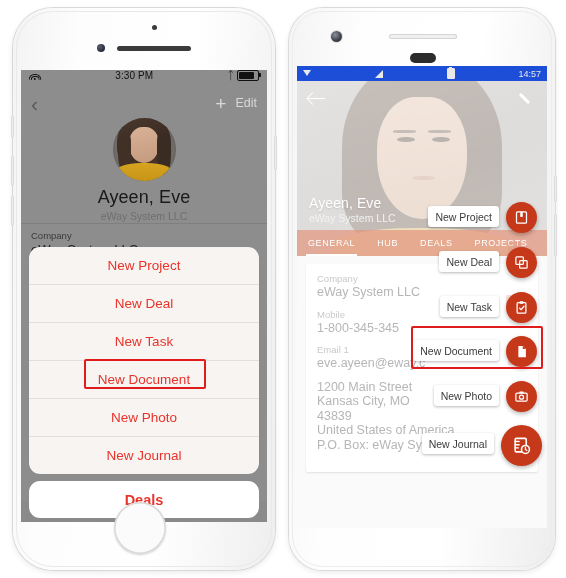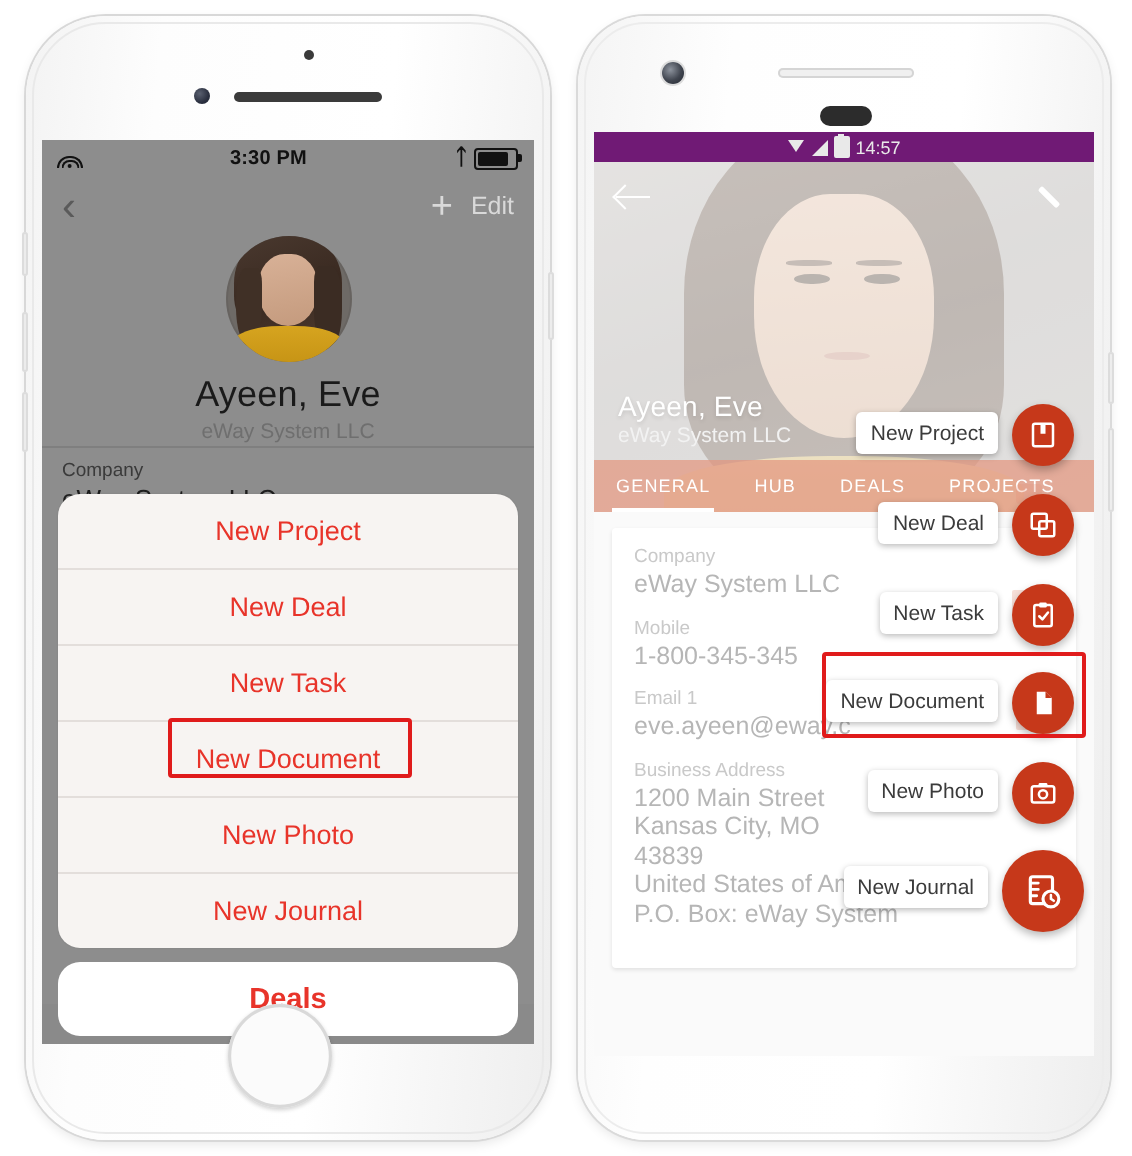--- a/index.html
+++ b/index.html
@@ -13,21 +13,21 @@
   .iphone:before{content:"";position:absolute;inset:3px;border-radius:37px;border:1px solid #e9e9e9;pointer-events:none;}
   .ip-cam{position:absolute;left:84px;top:36px;width:8px;height:8px;border-radius:50%;
     background:radial-gradient(circle at 35% 35%,#5a6070,#2b3040 60%,#1d2230);}
   .ip-dot{position:absolute;left:139px;top:17px;width:5px;height:5px;border-radius:50%;background:#3a3a3a;}
   .ip-speaker{position:absolute;left:104px;top:38px;width:74px;height:5px;border-radius:3px;background:#3b3b3b;}
   .ip-home{position:absolute;left:101px;bottom:16px;width:52px;height:52px;border-radius:50%;
     background:#fbfbfb;box-shadow:inset 0 0 0 1.6px #d9d9d9, 0 1px 2px rgba(0,0,0,.18);}
   .ip-btn{position:absolute;background:#ececec;box-shadow:inset 0 0 0 1px #dcdcdc;border-radius:2px;}
   .ip-screen{position:absolute;left:8px;top:62px;width:246px;height:452px;background:#8d8d8d;overflow:hidden;}
 
-  .ios-status{height:18px;display:flex;align-items:center;padding:0 8px;color:#111;font-size:10px;font-weight:bold;}
+  .ios-status{height:18px;display:flex;padding:0 8px;color:#111;font-size:10px;font-weight:normal;}
   .ios-status .mid{flex:1;text-align:center;letter-spacing:.1px;}
   .wifi-ic{width:12px;height:10px;position:relative;}
   .wifi-ic i{position:absolute;left:50%;bottom:0;transform:translateX(-50%);border:1.4px solid #111;border-bottom:none;border-radius:50% 50% 0 0/100% 100% 0 0;}
   .wifi-ic i:nth-child(1){width:11px;height:5.5px;}
   .wifi-ic i:nth-child(2){width:6.5px;height:3.4px;}
   .wifi-ic i:nth-child(3){width:2.4px;height:2.4px;background:#111;border-radius:50%;border:none;bottom:0;}
   .bt-ic{font-size:11px;line-height:1;margin-right:3px;color:#111;}
   .batt{width:20px;height:9px;border:1.2px solid #111;border-radius:2px;position:relative;}
   .batt:after{content:"";position:absolute;right:-3px;top:2.4px;width:1.6px;height:4px;background:#111;border-radius:0 1px 1px 0;}
   .batt span{position:absolute;left:1px;top:1px;bottom:1px;width:15px;background:#111;border-radius:1px;}
@@ -76,21 +76,21 @@
     border-radius:34px;box-shadow:0 0 0 1px #dadada, 0 2px 6px rgba(0,0,0,.10);}
   .android:before{content:"";position:absolute;inset:3px;border-radius:31px;border:1px solid #ececec;pointer-events:none;}
   .an-cam{position:absolute;left:42px;top:23px;width:11px;height:11px;border-radius:50%;
     background:radial-gradient(circle at 38% 35%,#8d939d,#40454f 55%,#22262e);box-shadow:0 0 0 1px #dcdcdc;}
   .an-speaker{position:absolute;left:100px;top:26px;width:68px;height:5px;border-radius:3px;
     background:#f0f0f0;box-shadow:inset 0 0 0 1px #d5d5d5;}
   .an-notch{position:absolute;left:121px;top:45px;width:26px;height:10px;border-radius:6px;background:#2c2c2c;}
   .an-btn{position:absolute;background:#ededed;box-shadow:inset 0 0 0 1px #dcdcdc;border-radius:2px;}
   .an-screen{position:absolute;left:8px;top:58px;width:250px;height:462px;background:#fff;overflow:hidden;}
 
-  .an-status{height:15px;background:#701a75;display:flex;align-items:center;justify-content:center;
+  .an-status{height:15px;background:#1d4ed8;display:flex;align-items:center;justify-content:space-between;
     gap:3px;padding:0 6px;color:#e9e9e9;font-size:9px;}
   .tri{width:0;height:0;border-left:8px solid transparent;border-bottom:8px solid #e9e9e9;}
   .sig-wifi{width:9px;height:8px;position:relative;}
   .sig-wifi:before{content:"";position:absolute;left:0;top:0;width:0;height:0;
     border-left:4.5px solid transparent;border-right:4.5px solid transparent;border-top:6px solid #e9e9e9;}
   .battv{width:6px;height:9px;border:1px solid #e9e9e9;border-radius:1px;background:#e9e9e9;position:relative;}
   .battv:before{content:"";position:absolute;left:1.5px;top:-2.4px;width:3px;height:1.6px;background:#e9e9e9;}
 
   .an-hero{height:175px;position:relative;overflow:hidden;background:#9c9c9c;}
   .an-photo{position:absolute;inset:0;background:linear-gradient(160deg,#b9b5b1,#a9a5a2 45%,#b2aeab);}
@@ -276,21 +276,20 @@
           </div>
           <div class="an-row">
             <div class="an-lbl">Mobile</div>
             <div class="an-val">1-800-345-345</div>
           </div>
           <div class="an-row">
             <div class="an-lbl">Email 1</div>
             <div class="an-val">eve.ayeen@eway.c</div>
           </div>
           <div class="an-row">
-            <div class="an-lbl">Business Address</div>
             <div class="an-val" style="white-space:pre-line;">1200 Main Street
 Kansas City, MO
 43839
 United States of America
 P.O. Box: eWay System</div>
           </div>
         </div>
       </div>
 
       <div class="ghost" style="right:26px;top:176px;width:13px;height:10px;background:#e3957e;border-radius:2px;"></div>

